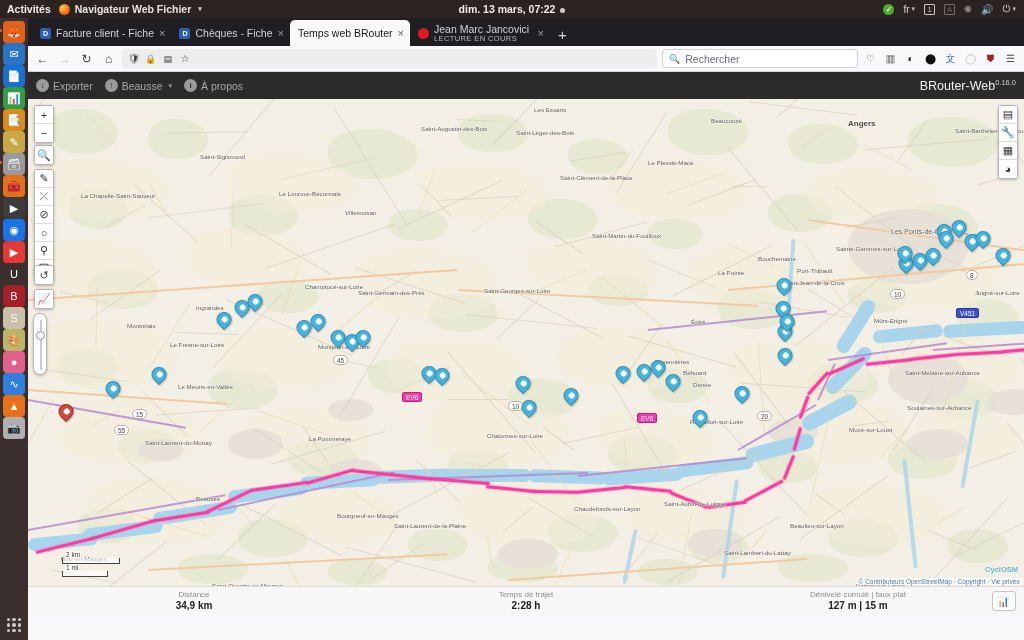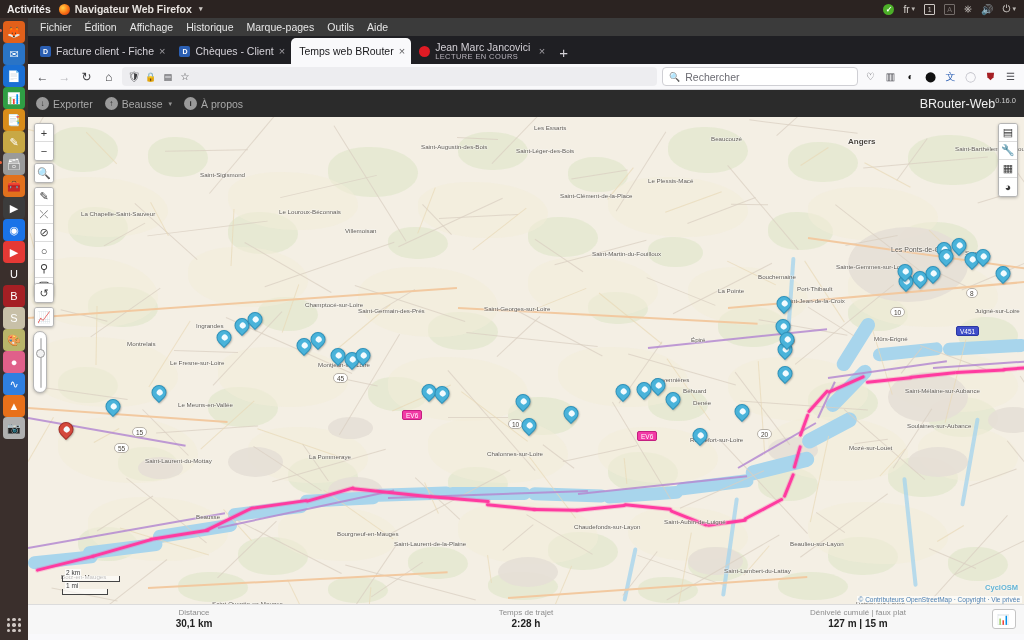--- a/index.html
+++ b/index.html
@@ -235,22 +235,25 @@
 </style>
 </head>
 <body>
 
 <div id="root">
 
   <div class="gnome-bar">
     <div class="gnome-activities">Activités</div>
     <div class="gnome-app">
       <span class="ffx-mini"></span>
-      <span>Navigateur Web Firefox</span>
+      <span>Navigateur Web Fichier</span>
       <span class="caret-dn">▾</span>
+    </div>
+    <div class="gnome-center">
+      <span>dim. 13 mars, 07:22</span><span class="rec-dot"></span>
     </div>
     <div class="gnome-right">
       <span class="tray-check">✓</span>
       <span class="tray-ico">
           <span>fr</span>
           <span class="caret-dn">▾</span>
         </span>
       <span class="tray-box">1</span>
       <span class="tray-box dim">A</span>
       <span class="tray-ico">⎈</span>
@@ -289,39 +292,30 @@
         <i></i>
         <i></i>
         <i></i>
         <i></i>
         <i></i>
     </div>
   </div>
 
   <div class="ffx">
 
-    <div class="ffx-menubar">
-      <div class="mi">Fichier</div>
-      <div class="mi">Édition</div>
-      <div class="mi">Affichage</div>
-      <div class="mi">Historique</div>
-      <div class="mi">Marque-pages</div>
-      <div class="mi">Outils</div>
-      <div class="mi">Aide</div>
-    </div>
 
     <div class="ffx-tabbar">
       <div class="tab">
         <span class="fav" style="background:#2b5fb3">D</span>
         <span class="tlabel">Facture client - Fiche</span>
         <span class="tclose">×</span>
       </div>
       <div class="tab">
         <span class="fav" style="background:#2b5fb3">D</span>
-        <span class="tlabel">Chèques - Client</span>
+        <span class="tlabel">Chèques - Fiche</span>
         <span class="tclose">×</span>
       </div>
       <div class="tab active">
         <span class="tlabel">Temps web BRouter</span>
         <span class="tclose">×</span>
       </div>
       <div class="tab playing">
         <span class="fav" style="background:#e01b24;border-radius:50%"></span>
         <span class="tlabel tab-twoline">
           <span>Jean Marc Jancovici : Ma</span>
@@ -884,21 +878,21 @@
           </div>
       </div>
 
       <div class="cyclosm-tag">CyclOSM</div>
       <div class="attrib">© Contributeurs OpenStreetMap · Copyright · Vie privée</div>
     </div>
 
     <div class="stats">
       <div class="stat">
         <div class="lbl">Distance</div>
-        <div class="val">30,1 km</div>
+        <div class="val">34,9 km</div>
       </div>
       <div class="stat">
         <div class="lbl">Temps de trajet</div>
         <div class="val">2:28 h</div>
       </div>
       <div class="stat">
         <div class="lbl">Dénivelé cumulé | faux plat</div>
         <div class="val">127 m | 15 m</div>
       </div>
       <div class="stats-btn">📊</div>

